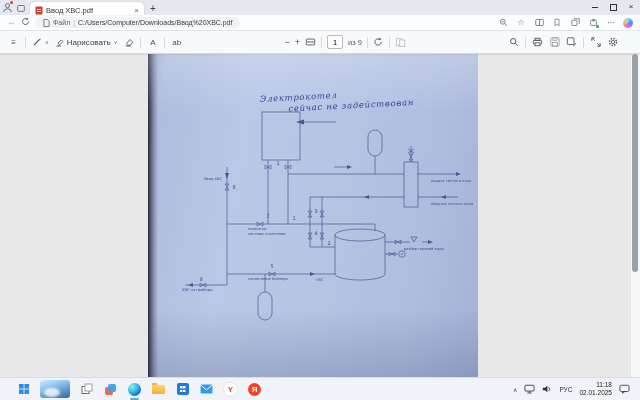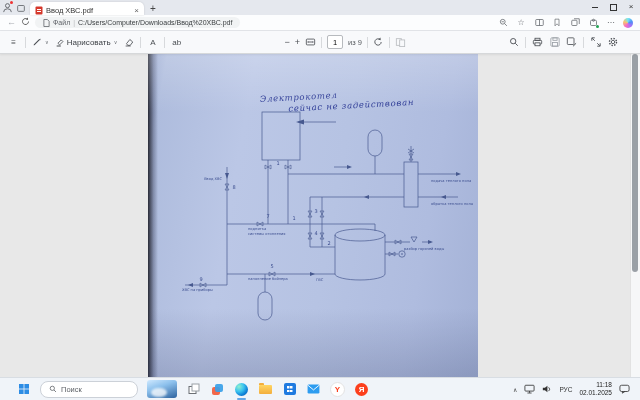--- a/index.html
+++ b/index.html
@@ -382,27 +382,20 @@
   <div class="taskbar">
     <div class="tb-left">
       <span class="app">
         <svg width="12" height="12" viewBox="0 0 12 12">
             <rect x="1" y="1" width="4.6" height="4.6" fill="#2d8ce4"></rect>
             <rect x="6.4" y="1" width="4.6" height="4.6" fill="#2d8ce4"></rect>
             <rect x="1" y="6.4" width="4.6" height="4.6" fill="#2d8ce4"></rect>
             <rect x="6.4" y="6.4" width="4.6" height="4.6" fill="#2d8ce4"></rect>
           </svg>
       </span>
-      <div class="searchpill">
-        <svg width="8" height="8" viewBox="0 0 12 12">
-            <circle cx="5" cy="5" r="3.2" fill="none" stroke="#5f6368" stroke-width="1.2"></circle>
-            <line x1="7.5" y1="7.5" x2="10.5" y2="10.5" stroke="#5f6368" stroke-width="1.2"></line>
-          </svg>
-        <span>Поиск</span>
-      </div>
       <span class="widgetart"></span>
       <span class="app">
         <svg width="12" height="12" viewBox="0 0 12 12">
             <rect x="1" y="3.5" width="7" height="7" fill="#fff" stroke="#6b6f74" stroke-width="1"></rect>
             <rect x="4" y="1" width="7" height="7" fill="#fff" stroke="#9aa0a6" stroke-width="1"></rect>
           </svg>
       </span>
       <span class="app">
           <span class="paint-ic"></span>
         </span>

